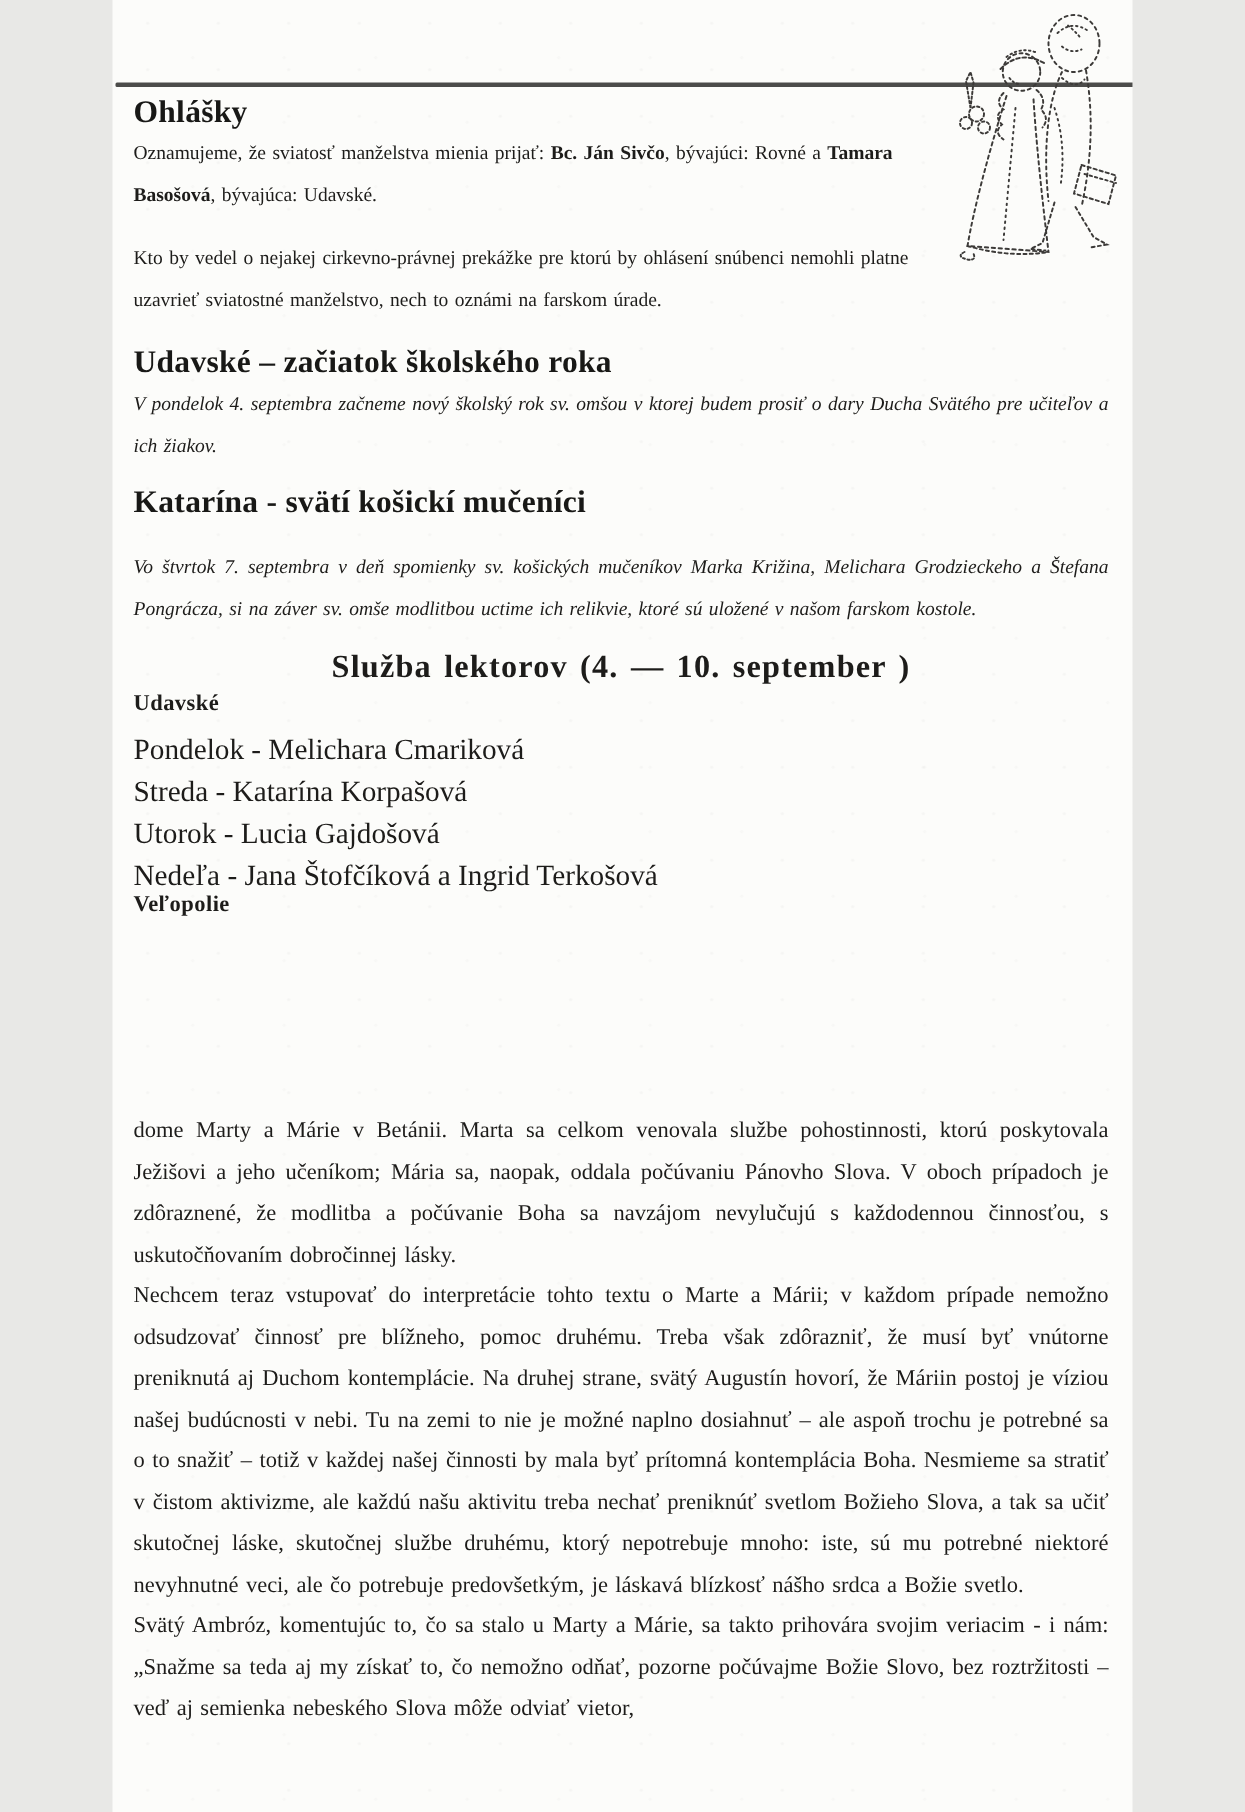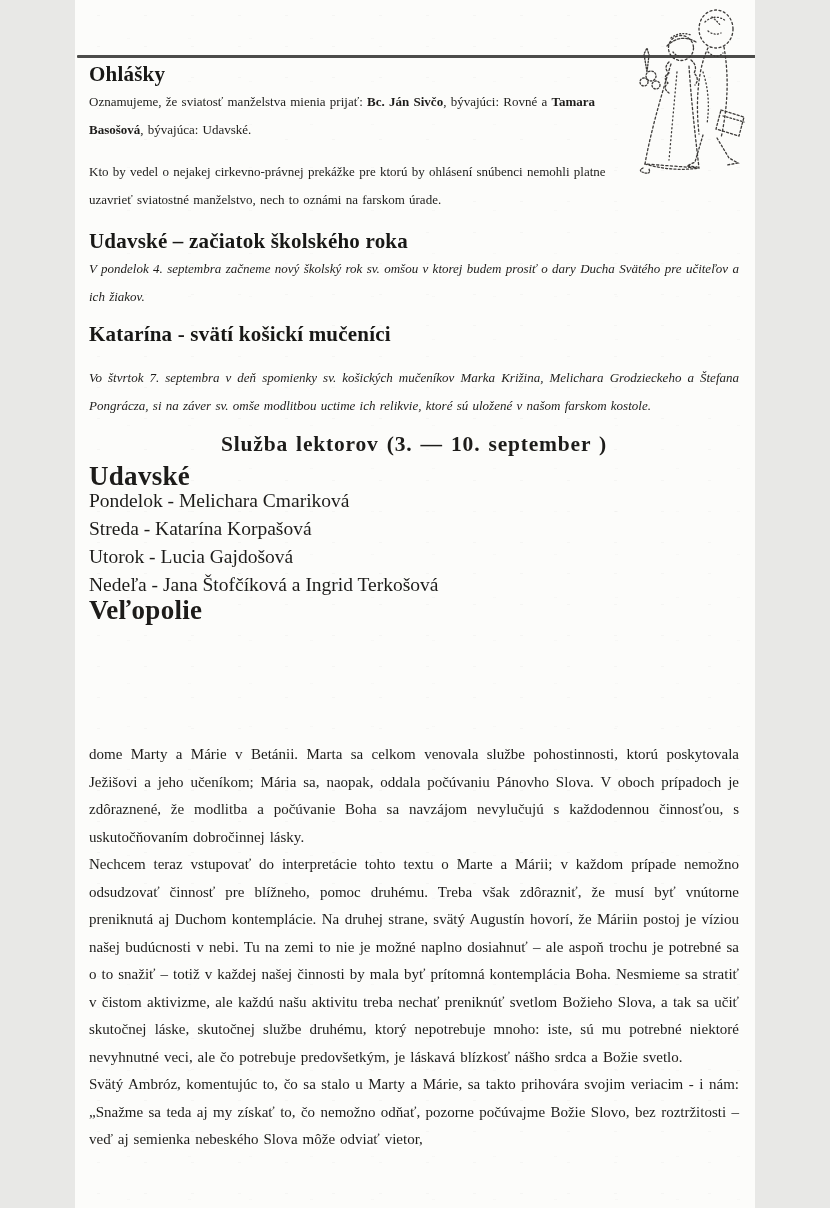--- a/index.html
+++ b/index.html
@@ -17,21 +17,21 @@
     font-family:"Liberation Serif","DejaVu Serif",serif;
     color:#1d1c1a;
   }
   .abs{position:absolute;left:14px;right:16px;}
   .rule{position:absolute;left:2px;top:55px;width:706px;height:3px;background:#4c4c4a;border-radius:1px;}
   .sec-title{font-size:21px;font-weight:bold;line-height:25px;letter-spacing:0.2px;color:#181816;}
   .para{font-size:13px;line-height:28px;word-spacing:1px;}
   .narrow{right:116px;}
   .just{text-align:justify;font-style:italic;}
   .center-title{font-size:21.5px;font-weight:bold;text-align:center;letter-spacing:0.8px;word-spacing:2px;}
-  .sub-title{font-size:27px;font-weight:bold;letter-spacing:0.3px;}
+  .sub-title{font-size:15px;font-weight:bold;letter-spacing:0.3px;}
   .list .list-item{font-size:19.5px;line-height:28px;}
   .meditation p{margin:0;font-size:15px;line-height:27.5px;word-spacing:1.2px;text-align:justify;}
   .couple{position:absolute;top:2px;right:2px;}
   .couple path,.couple circle,.couple ellipse,.couple line{fill:none;stroke:#3c3a38;stroke-width:1.3;stroke-linecap:round;}
 </style>
 </head>
 <body>
 
 <div class="page">
 
@@ -80,21 +80,21 @@
   <p class="abs para narrow" style="top:88px;margin:0"><span>Oznamujeme, že sviatosť manželstva mienia prijať: </span><b>Bc. Ján Sivčo</b><span>, bývajúci: Rovné a </span><b>Tamara Basošová</b><span>, bývajúca: Udavské.</span></p>
 
   <p class="abs para narrow" style="top:158px;margin:0">Kto by vedel o nejakej cirkevno-právnej prekážke pre ktorú by ohlásení snúbenci nemohli platne uzavrieť sviatostné manželstvo, nech to oznámi na farskom úrade.</p>
 
   <h2 class="abs sec-title" style="top:229px;margin:0">Udavské – začiatok školského roka</h2>
   <p class="abs para just" style="top:255px;margin:0">V pondelok 4. septembra začneme nový školský rok sv. omšou v ktorej budem prosiť o dary Ducha Svätého pre učiteľov a ich žiakov.</p>
 
   <h2 class="abs sec-title" style="top:322px;margin:0">Katarína  - svätí košickí mučeníci</h2>
   <p class="abs para just" style="top:364px;margin:0">Vo štvrtok 7. septembra v deň spomienky sv. košických mučeníkov Marka Križina, Melichara Grodzieckeho a Štefana Pongrácza, si na záver sv. omše modlitbou uctime ich relikvie, ktoré sú uložené v našom farskom kostole.</p>
 
-  <h2 class="abs center-title" style="top:432px;margin:0">Služba lektorov (3. — 10. september )</h2>
+  <h2 class="abs center-title" style="top:432px;margin:0">Služba lektorov (4. — 10. september )</h2>
 
   <h3 class="abs sub-title" style="top:461px;margin:0">Udavské</h3>
   <div class="abs list" style="top:487px">
     <div class="list-item">Pondelok - Melichara Cmariková</div>
     <div class="list-item">Streda - Katarína Korpašová</div>
     <div class="list-item">Utorok - Lucia Gajdošová</div>
     <div class="list-item">Nedeľa - Jana Štofčíková a Ingrid Terkošová</div>
   </div>
 
   <h3 class="abs sub-title" style="top:595px;margin:0">Veľopolie</h3>

